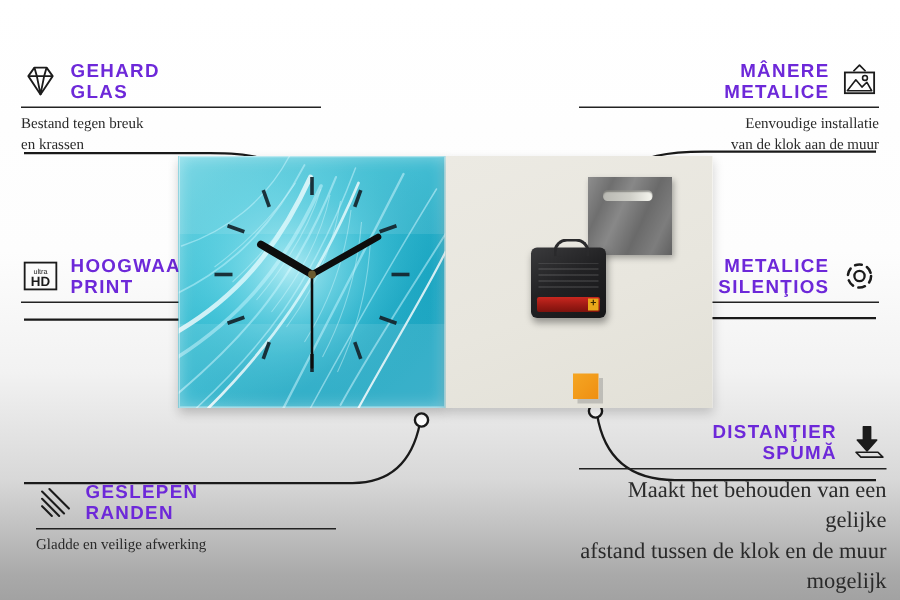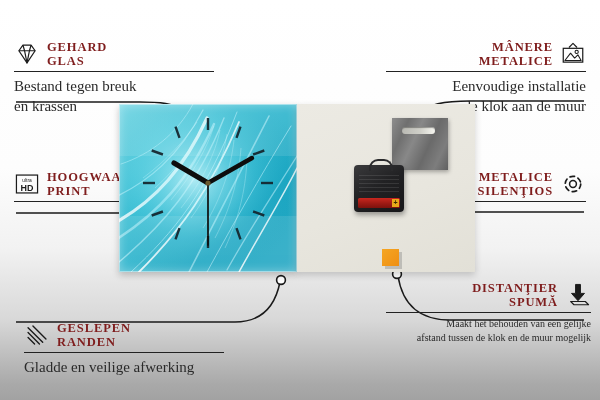--- a/index.html
+++ b/index.html
@@ -10,26 +10,26 @@
     position:relative;
   }
   .stage{position:absolute;inset:0;}
 
   
   .feat{position:absolute;width:200px;}
   .feat .head{display:flex;align-items:center;gap:7px;}
   .feat.right .head{flex-direction:row-reverse;}
   .feat .titles{line-height:1.12;}
   .feat .t1,.feat .t2{
-    font-size:12.5px;font-weight:700;letter-spacing:.9px;color:#7f1d1d;
-    white-space:nowrap;font-family:Liberation Serif, serif;
+    font-size:12.5px;font-weight:700;letter-spacing:.9px;color:#6d28d9;
+    white-space:nowrap;font-family:Liberation Sans, sans-serif;
   }
   .feat.right .titles{text-align:right;}
   .feat .rule{border-bottom:1.2px solid #222;margin:3px 0 4px 0;}
-  .feat .sub{font-size:15px;line-height:1.35;color:#2a2a2a;}
+  .feat .sub{font-size:10px;line-height:1.35;color:#2a2a2a;}
   .feat.right .sub{text-align:right;}
 
   .ico{width:26px;height:26px;flex:0 0 26px;display:block;}
 
   
   .wires{position:absolute;inset:0;pointer-events:none;}
 
   
   .panel{
     position:absolute;left:119px;top:104px;width:178px;height:168px;
@@ -201,21 +201,21 @@
       <svg class="ico" viewBox="0 0 32 32">
         <path d="M13,3 L19,3 L19,14 L24,14 L16,23 L8,14 L13,14 Z" fill="#1b1b1b" stroke="#1b1b1b" stroke-width="1.2" stroke-linejoin="round"></path>
         <path d="M7,24 L25,24 L29,28 L11,28 Z" fill="none" stroke="#1b1b1b" stroke-width="1.4" stroke-linejoin="round"></path>
       </svg>
       <div class="titles">
         <div class="t1">DISTANŢIER</div>
         <div class="t2">SPUMĂ</div>
       </div>
     </div>
     <div class="rule"></div>
-    <div class="sub" style="white-space:pre-line;font-size:10px">Maakt het behouden van een gelijke
+    <div class="sub" style="white-space:pre-line;font-size:15px">Maakt het behouden van een gelijke
 afstand tussen de klok en de muur mogelijk</div>
   </div>
 
   <div class="panel">
     <svg class="feather" viewBox="0 0 178 168" preserveAspectRatio="none">
       <defs>
         <linearGradient id="bgq" x1="0" y1="0" x2="1" y2="1">
           <stop offset="0%" stop-color="#6fd6e4"></stop>
           <stop offset="38%" stop-color="#35bcd2"></stop>
           <stop offset="70%" stop-color="#1aa6c2"></stop>

